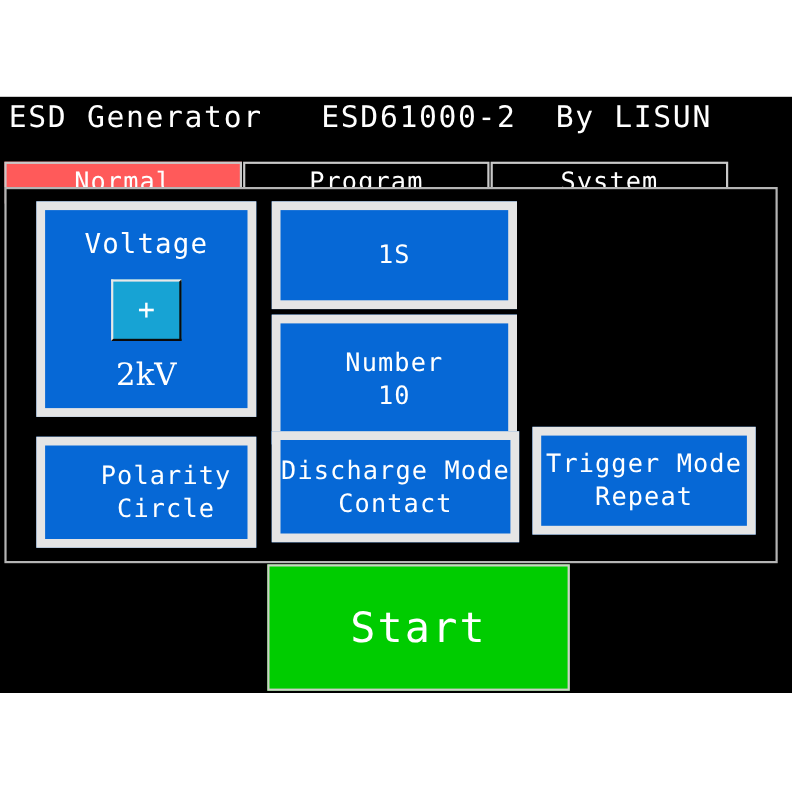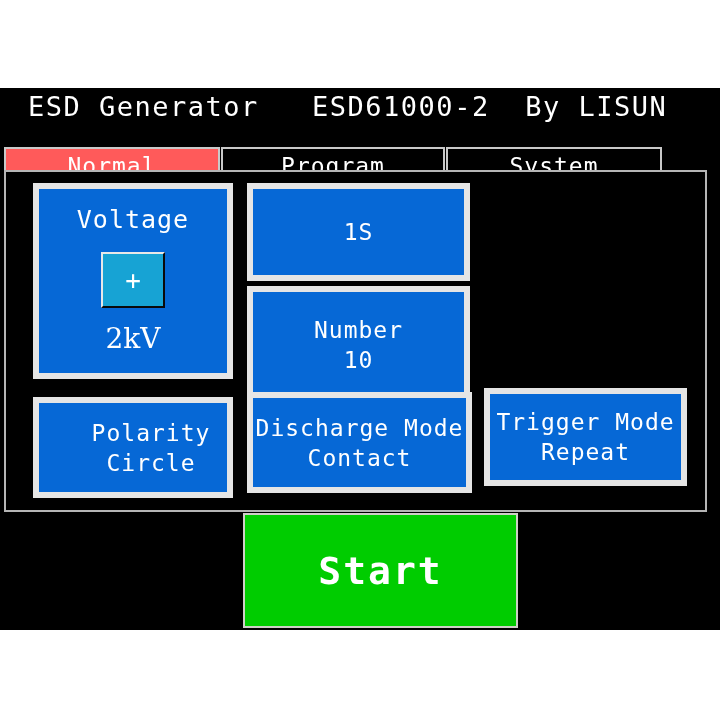--- a/index.html
+++ b/index.html
@@ -32,21 +32,21 @@
     left: 0;
     top: 0;
     width: 720px;
     height: 38px;
     color: #ffffff;
     font-family: "DejaVu Sans Mono", monospace;
     font-size: 27px;
     letter-spacing: 1.5px;
     line-height: 38px;
     white-space: pre;
-    padding-left: 28px;
+    padding-left: 8px;
     box-sizing: border-box;
   }
 
   
   #tab-row {
     position: absolute;
     left: 4px;
     top: 40px;
     width: 712px;
     height: 38px;
@@ -86,21 +86,21 @@
     box-sizing: border-box;
     border: 2px solid #b5b5b5;
     background: #000000;
   }
 
   
   .panel {
     position: absolute;
     box-sizing: border-box;
     background: #0668d6;
-    border: 6px solid #e5e5e5;
+    border: 8px solid #e5e5e5;
     color: #ffffff;
     display: flex;
     flex-direction: column;
     align-items: center;
     justify-content: center;
     font-family: "DejaVu Sans Mono", monospace;
     white-space: pre;
   }
   .panel .line {
     font-size: 23px;
@@ -159,21 +159,21 @@
     color: #ffffff;
     display: flex;
     align-items: center;
     justify-content: center;
     font-family: "DejaVu Sans Mono", monospace;
     white-space: pre;
   }
   #btn-start {
     left: 243px; top: 425px; width: 275px; height: 115px;
     font-size: 38px;
-    font-weight: bold;
+    font-weight: normal;
     letter-spacing: 2px;
   }
   #btn-lang {
     left: 568px; top: 450px; width: 147px; height: 90px;
     font-size: 27px;
     letter-spacing: 2px;
     font-family: "DejaVu Sans", sans-serif;
   }
 </style>
 </head>

